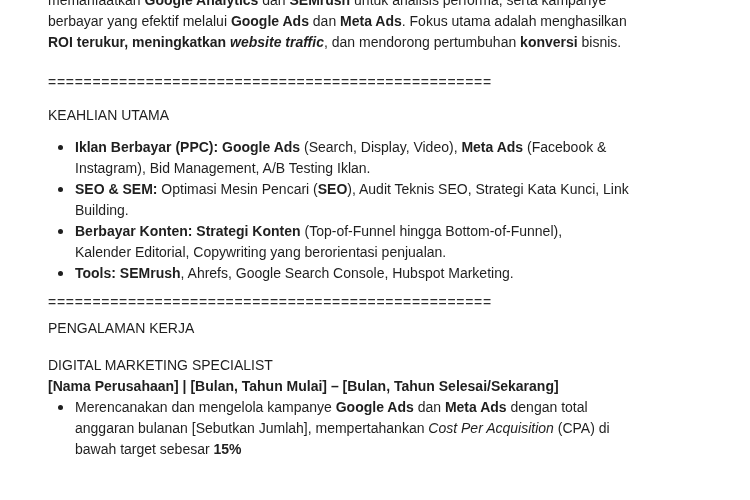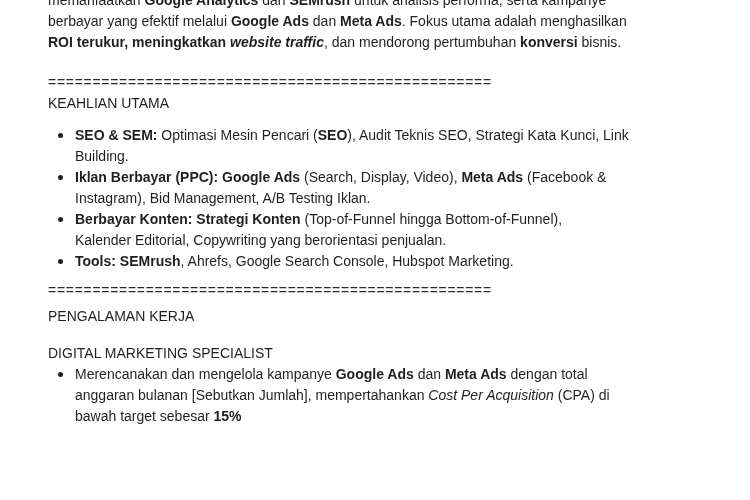--- a/index.html
+++ b/index.html
@@ -12,21 +12,21 @@
     font-family: "Liberation Sans", sans-serif;
     font-size: 14px;
     line-height: 21px;
     color: #1f1f1f;
     background: #ffffff;
   }
   p, ul, li { margin: 0; padding: 0; }
   .intro { margin-top: -10px; }
   .divider { margin-top: 19px; letter-spacing: 0.7px; white-space: nowrap; color: #2a2a2a; }
   .divider.second { margin-top: 8px; }
-  .heading { }
+  .heading { margin-top: 12px; }
   .heading.exp { margin-top: 5px; }
   .list { list-style: none; margin-top: 11px; }
   .list li { position: relative; padding-left: 27px; }
   .list li::before {
     content: "";
     position: absolute;
     left: 10px; top: 8px;
     width: 5px; height: 5px;
     border-radius: 50%;
     background: #1f1f1f;
@@ -40,30 +40,31 @@
 
 <div class="page">
 
   <p class="intro"><span>memanfaatkan </span><span style="font-weight: 700;">Google Analytics</span><span> dan </span><span style="font-weight: 700;">SEMrush</span><span> untuk analisis performa, serta kampanye</span><br><span>berbayar yang efektif melalui </span><span style="font-weight: 700;">Google Ads</span><span> dan </span><span style="font-weight: 700;">Meta Ads</span><span>. Fokus utama adalah menghasilkan</span><br><span style="font-weight: 700;">ROI terukur, meningkatkan </span><span style="font-weight: 700; font-style: italic;">website traffic</span><span>, dan mendorong pertumbuhan </span><span style="font-weight: 700;">konversi</span><span> bisnis.</span></p>
 
   <p class="divider">==================================================</p>
 
   <p class="heading">KEAHLIAN UTAMA</p>
 
   <ul class="list">
+    <li><span style="font-weight: 700;">Iklan Berbayar (PPC): Google Ads</span><span> (Search, Display, Video), </span><span style="font-weight: 700;">Meta Ads</span><span> (Facebook &amp;</span><br><span>Instagram), Bid Management, A/B Testing Iklan.</span></li>
     <li><span style="font-weight: 700;">SEO &amp; SEM:</span><span> Optimasi Mesin Pencari (</span><span style="font-weight: 700;">SEO</span><span>), Audit Teknis SEO, Strategi Kata Kunci, Link</span><br><span>Building.</span></li>
-    <li><span style="font-weight: 700;">Iklan Berbayar (PPC): Google Ads</span><span> (Search, Display, Video), </span><span style="font-weight: 700;">Meta Ads</span><span> (Facebook &amp;</span><br><span>Instagram), Bid Management, A/B Testing Iklan.</span></li>
     <li><span style="font-weight: 700;">Berbayar Konten: Strategi Konten</span><span> (Top-of-Funnel hingga Bottom-of-Funnel),</span><br><span>Kalender Editorial, Copywriting yang berorientasi penjualan.</span></li>
     <li><span style="font-weight: 700;">Tools: SEMrush</span><span>, Ahrefs, Google Search Console, Hubspot Marketing.</span></li>
   </ul>
 
   <p class="divider second">==================================================</p>
 
   <p class="heading exp">PENGALAMAN KERJA</p>
 
   <div class="job">
     <p class="job-title">DIGITAL MARKETING SPECIALIST</p>
+    <p class="job-meta">[Nama Perusahaan] | [Bulan, Tahun Mulai] – [Bulan, Tahun Selesai/Sekarang]</p>
     <ul class="list job-list">
       <li><span>Merencanakan dan mengelola kampanye </span><span style="font-weight: 700;">Google Ads</span><span> dan </span><span style="font-weight: 700;">Meta Ads</span><span> dengan total</span><br><span>anggaran bulanan [Sebutkan Jumlah], mempertahankan </span><span style="font-style: italic;">Cost Per Acquisition</span><span> (CPA) di</span><br><span>bawah target sebesar </span><span style="font-weight: 700;">15%</span></li>
     </ul>
   </div>
 
 </div>
 
 </body></html>

